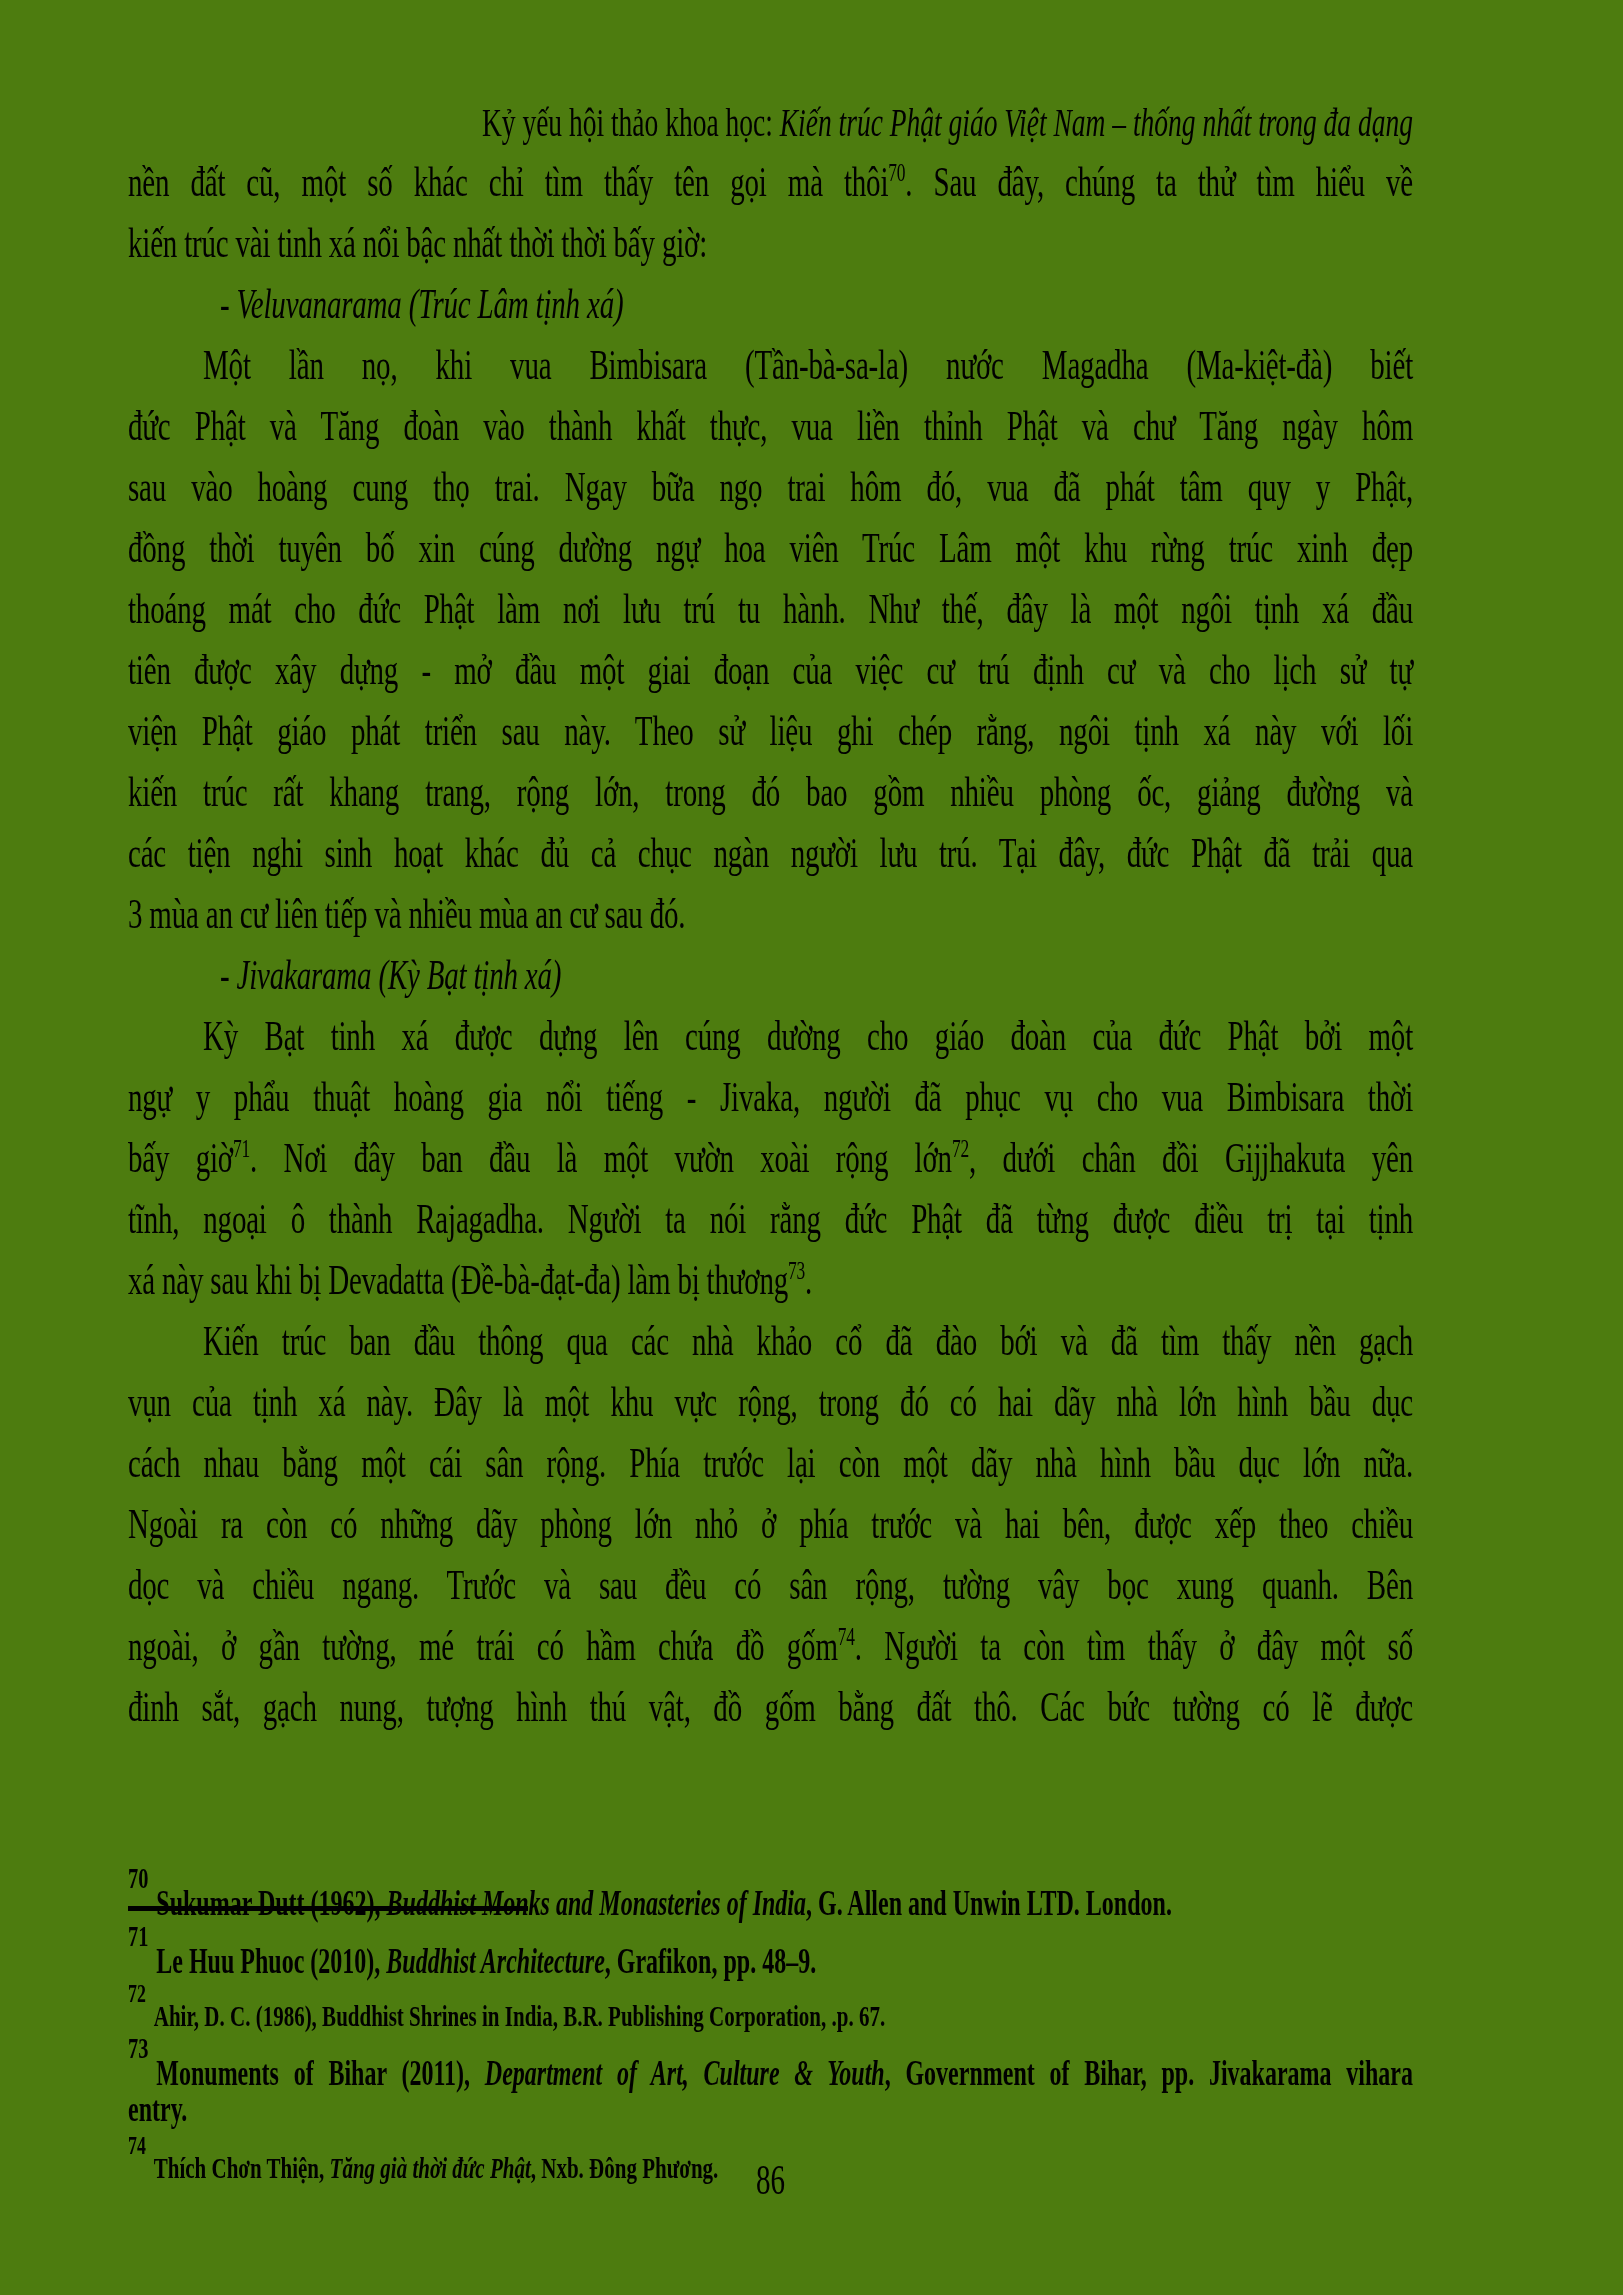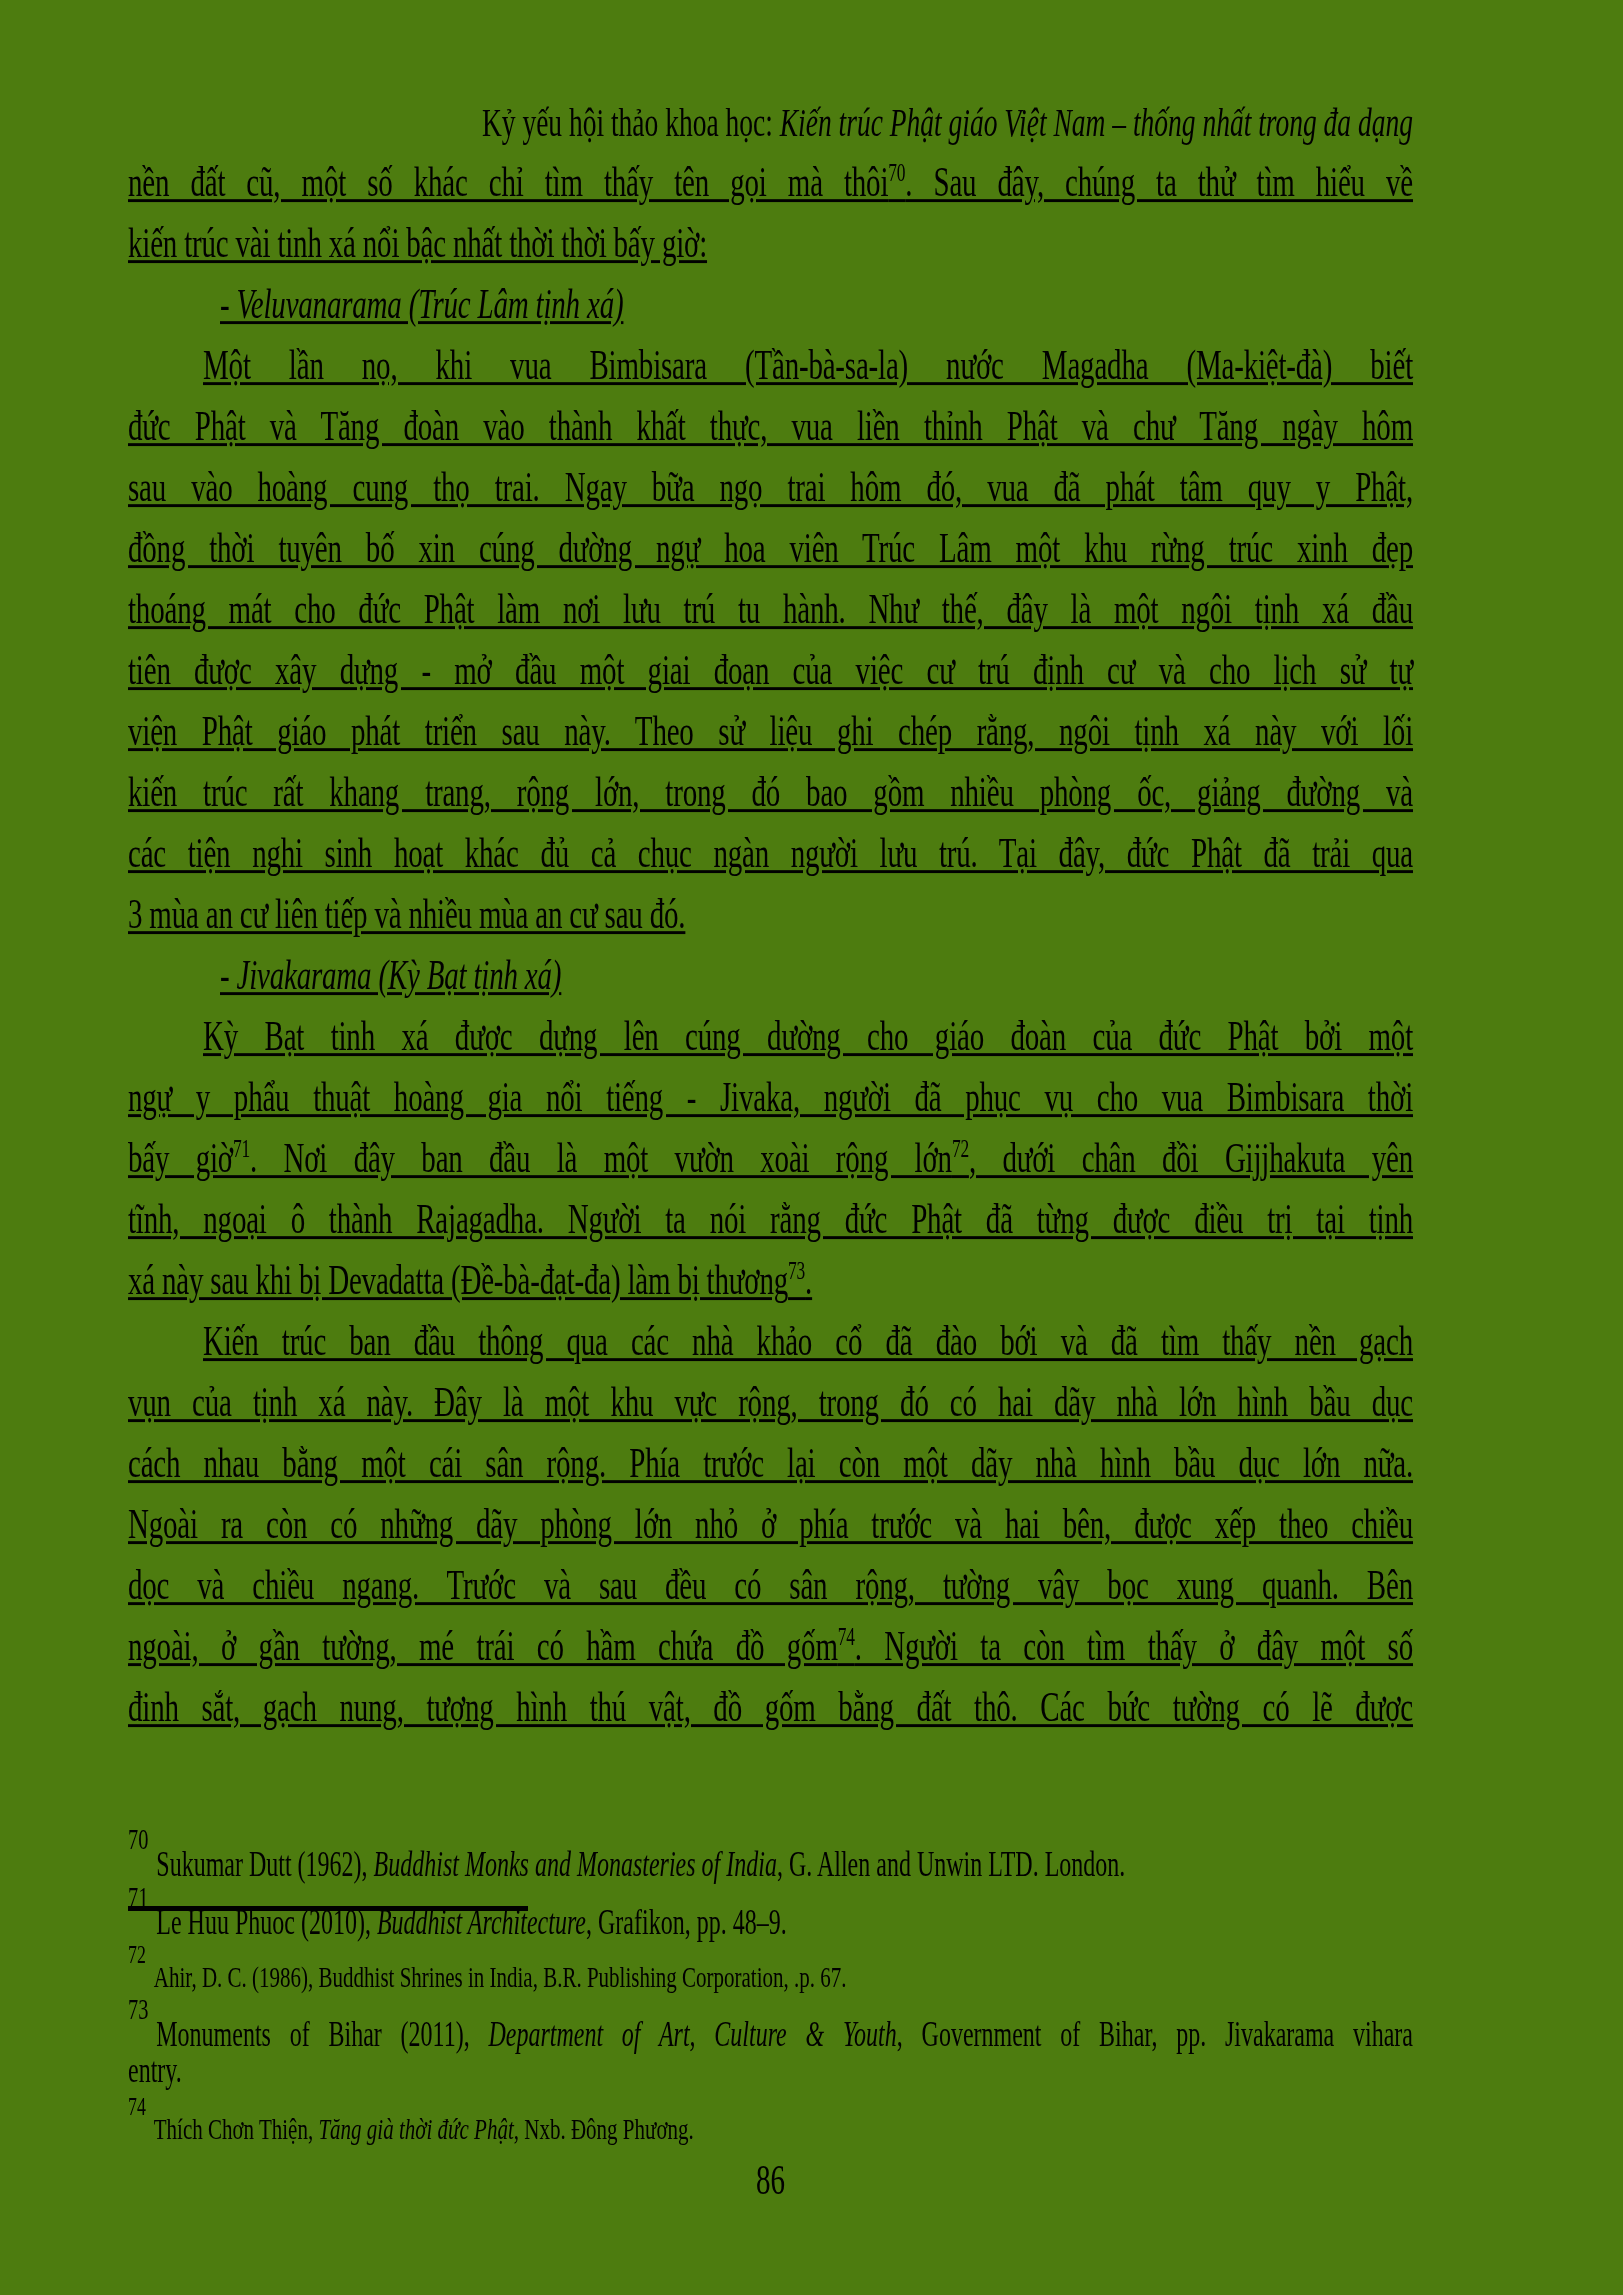--- a/index.html
+++ b/index.html
@@ -2,28 +2,28 @@
 <html style="font-size:10.5px"><head>
 <meta charset="utf-8">
 <style>
   html,body{margin:0;padding:0;background:#888;}
   .page{position:relative;width:1623px;height:2295px;background:#4d7c0f;color:#000;
         font-family:"Liberation Serif","DejaVu Serif",serif;overflow:hidden;}
   .stretch{transform:scaleY(1.45);transform-origin:50% 50%;}
   .hdr{position:absolute;left:128px;top:102px;width:1285px;text-align:right;
        font-size:27.5px;line-height:42px;white-space:nowrap;}
   .it{font-style:italic;}
-  .bodytext{position:absolute;left:128px;top:152px;width:1285px;text-decoration:underline;}
+  .bodytext{position:absolute;left:128px;top:152px;width:1285px;}
   .line{font-size:29px;height:61px;line-height:61px;letter-spacing:-0.2px;text-align:left;}
   .line.fill{text-align:justify;text-align-last:justify;}
   .line.para.first{text-indent:75px;}
   .line.heading{font-style:italic;padding-left:92px;}
   .sup{font-size:0.6em;vertical-align:super;line-height:0;}
   .fnrule{position:absolute;left:128px;top:1906px;width:400px;height:4.6px;background:#000;}
-  .footnotes{position:absolute;left:128px;top:1823px;width:1285px;}
+  .footnotes{position:absolute;left:128px;top:1862px;width:1285px;font-weight:bold;}
   .fn{font-size:24px;line-height:41px;text-align:left;}
   .fn.sm{font-size:21px;line-height:37px;}
   .fn.fill{text-align:justify;text-align-last:justify;}
   .fnnum{font-size:0.85em;vertical-align:45%;margin-right:7.9px;}
   .pageno{position:absolute;left:128px;top:2162px;width:1285px;text-align:center;
           font-size:29px;line-height:34px;}
 </style>
 </head>
 <body>
 

